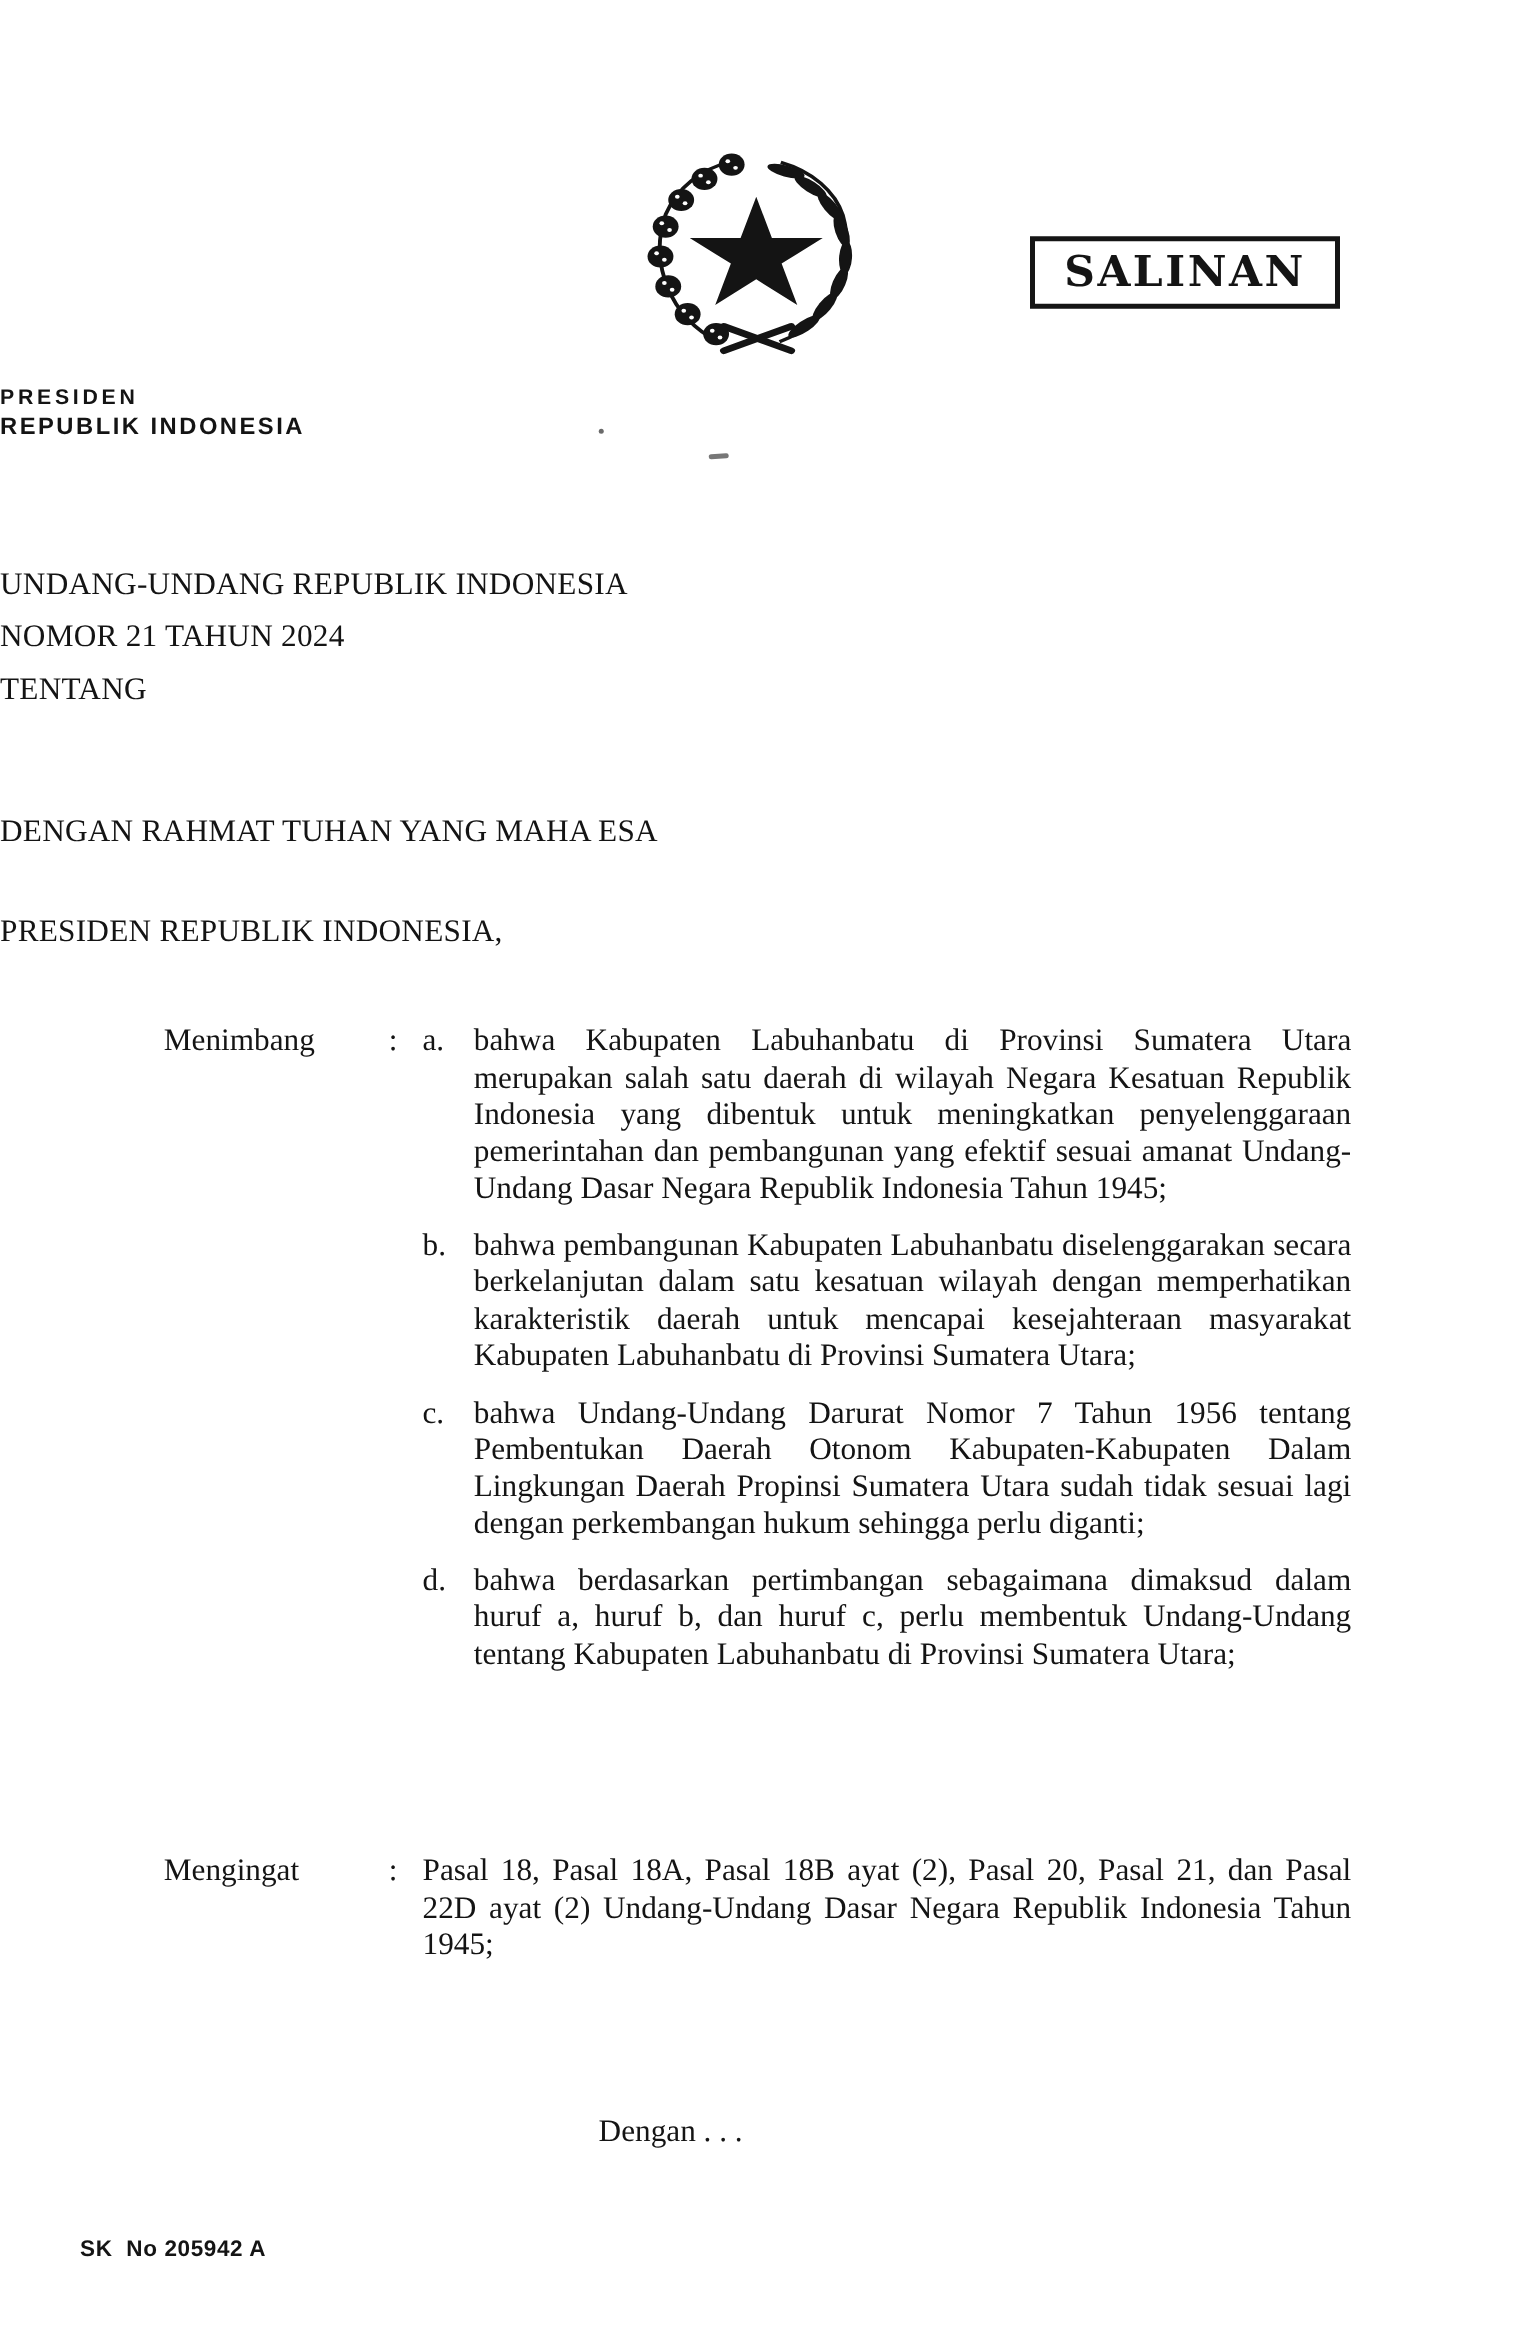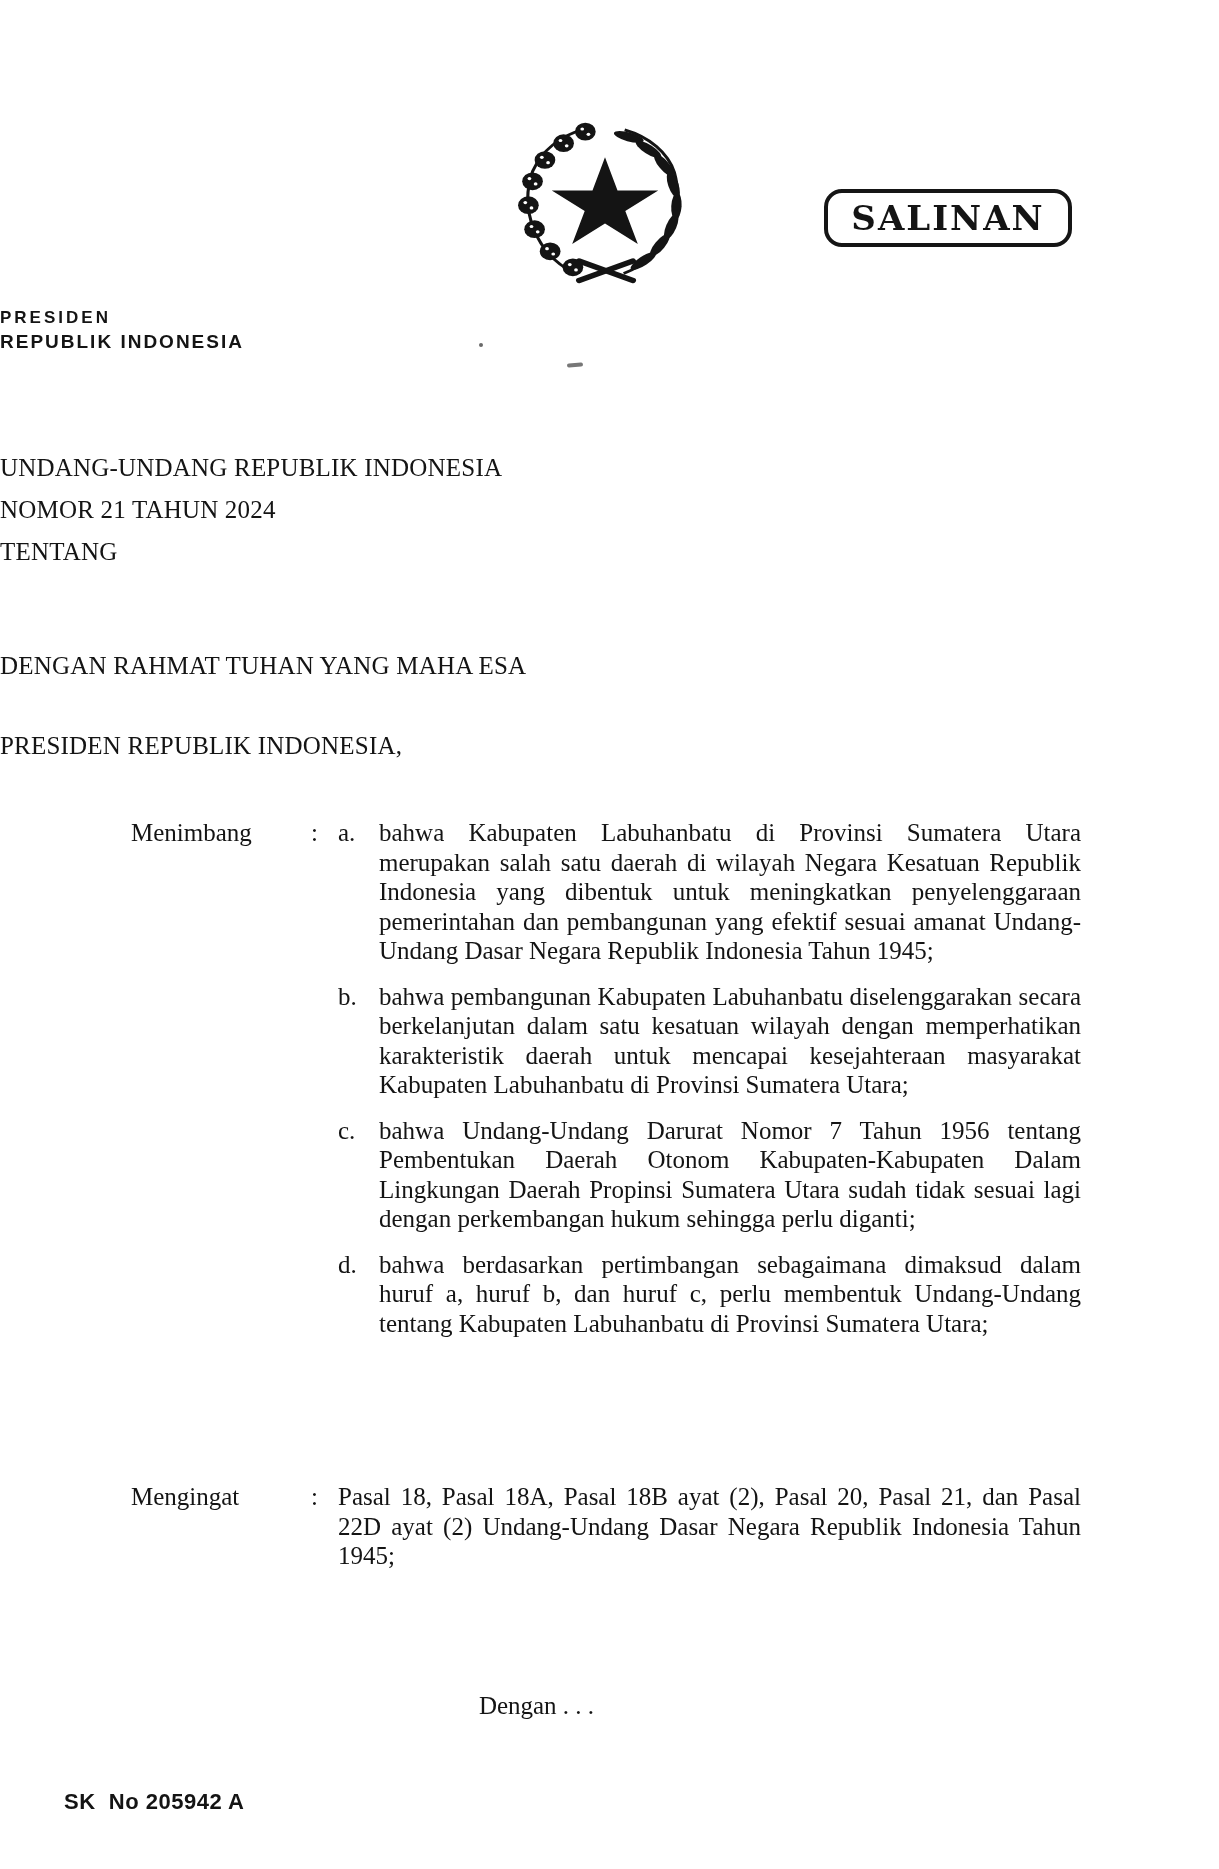--- a/index.html
+++ b/index.html
@@ -4,21 +4,21 @@
 <style>
   html,body { margin:0; padding:0; }
   body {
     width:1219px; height:1869px;
     background:#ffffff;
     position:relative;
     font-family:"Liberation Serif", serif;
     color:#141414;
     overflow:hidden;
   }
-  .abs { position:absolute;border-radius:18px; }
+  .abs { position:absolute; }
   .centerband { left:0; width:1204px; }
   .serif { font-size:25px; letter-spacing:0.2px; }
 
   
   #emblem { left:517px; top:121px; width:176px; height:164px; }
   .lh1 { top:308px; font-family:"Liberation Sans", sans-serif; font-weight:bold;
          font-size:17px; letter-spacing:3px; }
   .lh2 { top:331px; font-family:"Liberation Sans", sans-serif; font-weight:bold;
          font-size:19px; letter-spacing:2px; }
   .artifact-dot { left:479px; top:343px; width:4px; height:4px; background:#6a6a6a; border-radius:50%; }
@@ -50,21 +50,21 @@
   .item  { display:flex; margin-bottom:16px; }
   .item:last-child { margin-bottom:0; }
   .letter { width:41px; flex:0 0 auto; }
   .itext  { width:702px; flex:0 0 auto; text-align:justify; }
   .mtext  { width:743px; flex:0 0 auto; text-align:justify; }
 
   
   .catchword { left:0; width:1073px; top:1692px; text-align:center; font-size:25px; }
   .sk-footer { left:64px; top:1789px;
     font-family:"Liberation Sans", sans-serif; font-weight:bold;
-    font-size:22px; white-space:pre; letter-spacing:0.5px; }
+    font-size:18px; white-space:pre; letter-spacing:0.5px; }
 </style>
 </head>
 <body>
 
 <div class="abs" id="emblem">
   <svg width="176" height="164" viewBox="0 0 170 185" preserveAspectRatio="none" xmlns="http://www.w3.org/2000/svg">
     <g fill="#141414" stroke="none">
 
       <path d="M60 180 L112 158" stroke="#141414" stroke-width="6" stroke-linecap="round"></path>
       <path d="M60 158 L112 180" stroke="#141414" stroke-width="6" stroke-linecap="round"></path>

